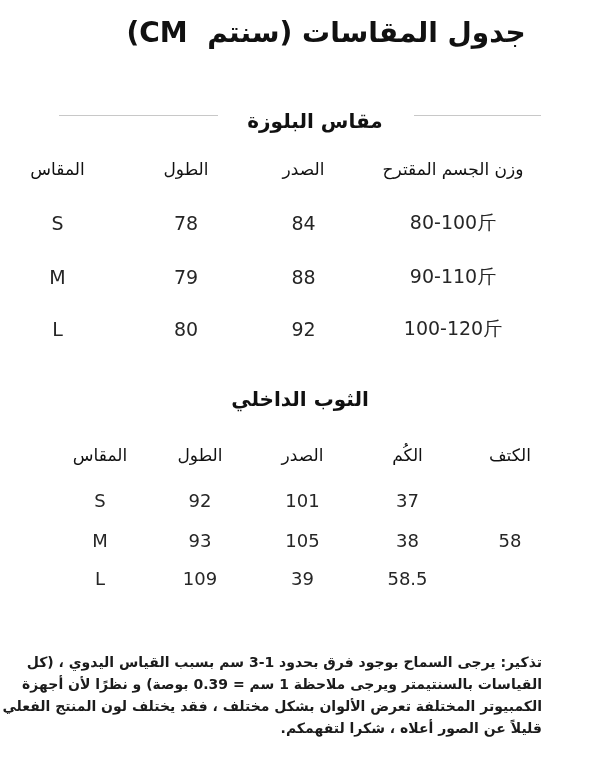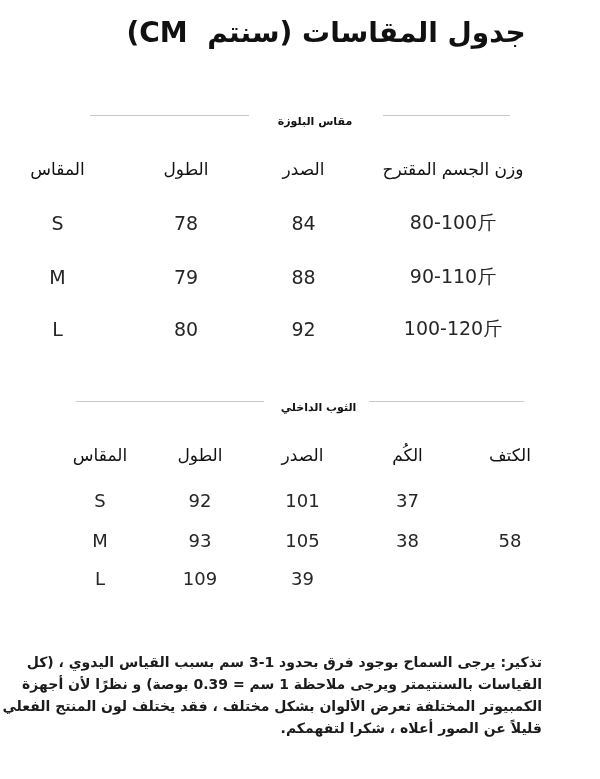--- a/index.html
+++ b/index.html
@@ -17,26 +17,26 @@
     font-size:28px;font-weight:bold;
     white-space:pre-wrap;
     color:#111;
   }
   .section-head{
     position:absolute;left:0;right:0;height:22px;
     display:flex;justify-content:center;align-items:center;
   }
   .section-head .rule{height:1px;background:#c8c8c8;}
   .section-head .label{
-    font-size:11px;font-weight:bold;color:#111;white-space:nowrap;margin-top:12px;
+    font-size:20px;font-weight:bold;color:#111;white-space:nowrap;margin-top:12px;
   }
   .sec1{top:104px;}
   .sec1 .rule-left{width:159px;margin-right:29px;}
   .sec1 .rule-right{width:127px;margin-left:31px;}
-  .sec2{top:390px;}
+  .sec2{top:382px;flex-direction:column;}
   .sec2 .rule-left{width:188px;margin-right:17px;}
   .sec2 .rule-right{width:155px;margin-left:13px;}
 
   .t1-row{
     position:absolute;left:0;width:556px;height:34px;
     display:grid;grid-template-columns:115px 142px 93px 206px;
     align-items:center;
   }
   .t2-row{
     position:absolute;left:50px;width:510px;height:34px;
@@ -125,20 +125,21 @@
     <div class="cell" dir="ltr">M</div>
     <div class="cell" dir="ltr">93</div>
     <div class="cell" dir="ltr">105</div>
     <div class="cell" dir="ltr">38</div>
     <div class="cell" dir="ltr">58</div>
   </div>
   <div class="t2-row val t2-r2">
     <div class="cell" dir="ltr">L</div>
     <div class="cell" dir="ltr">109</div>
     <div class="cell" dir="ltr">39</div>
+    <div class="cell" dir="ltr">58.5</div>
   </div>
 
   <div class="footer" dir="rtl">
     <div class="fline">تذكير: يرجى السماح بوجود فرق بحدود 1-3 سم بسبب القياس اليدوي ، (كل</div>
     <div class="fline">القياسات بالسنتيمتر ويرجى ملاحظة 1 سم = 0.39 بوصة) و نظرًا لأن أجهزة</div>
     <div class="fline">الكمبيوتر المختلفة تعرض الألوان بشكل مختلف ، فقد يختلف لون المنتج الفعلي</div>
     <div class="fline">قليلاً عن الصور أعلاه ، شكرا لتفهمكم.</div>
   </div>
 
 </div>

